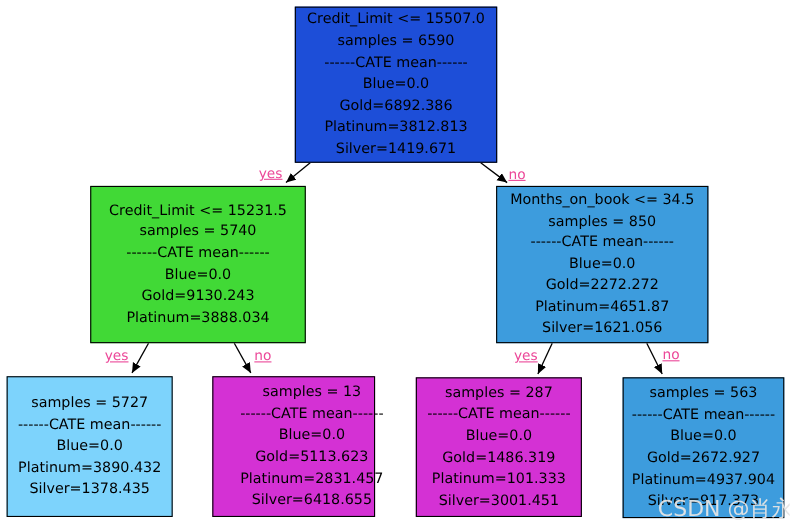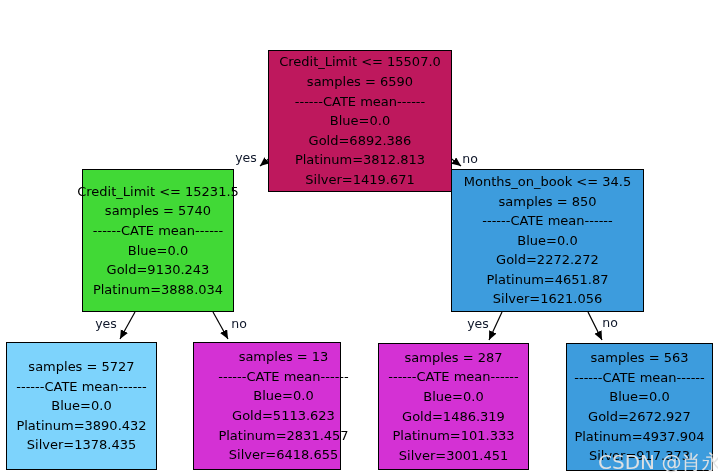--- a/index.html
+++ b/index.html
@@ -20,31 +20,32 @@
     flex-direction: column;
     justify-content: center;
     align-items: center;
     text-align: center;
     font-size: 13px;
     line-height: 19.6px;
     color: #000000;
     white-space: nowrap;
   }
   .n0 { left: 268px; top: 6px;   width: 184px; height: 142px; }
-  .n1 { left: 82px;  top: 169px; width: 152px; height: 143px; }
+  .n1 { left: 82px;  top: 169px; width: 196px; height: 143px; }
   .n2 { left: 451px; top: 169px; width: 193px; height: 143px; }
   .n3 { left: 6px;   top: 342px; width: 151px; height: 128px; }
   .n4 { left: 193px; top: 342px; width: 148px; height: 128px; padding-left: 33px; }
   .n5 { left: 378px; top: 343px; width: 151px; height: 127px; }
   .n6 { left: 566px; top: 343px; width: 147px; height: 128px; }
   .elabel {
     position: absolute;
     font-size: 12.5px;
-    color: #0f172a;
+    color: #ec4899;
     transform: translate(-50%, -50%);
+    text-decoration: underline;
   }
   .e0 { left: 246px; top: 157px; }
   .e1 { left: 470px; top: 158px; }
   .e2 { left: 106px; top: 323px; }
   .e3 { left: 239px; top: 323px; }
   .e4 { left: 478px; top: 323px; }
   .e5 { left: 610px; top: 322px; }
   .watermark {
     position: absolute;
     left: 598px;
@@ -66,21 +67,21 @@
       </marker>
     </defs>
     <line x1="282" y1="148" x2="260" y2="166" stroke="#000000" stroke-width="1.2" marker-end="url(#ah)"></line>
     <line x1="437" y1="148" x2="461" y2="166" stroke="#000000" stroke-width="1.2" marker-end="url(#ah)"></line>
     <line x1="135" y1="312" x2="120" y2="339" stroke="#000000" stroke-width="1.2" marker-end="url(#ah)"></line>
     <line x1="213" y1="312" x2="228" y2="339" stroke="#000000" stroke-width="1.2" marker-end="url(#ah)"></line>
     <line x1="502" y1="312" x2="489" y2="340" stroke="#000000" stroke-width="1.2" marker-end="url(#ah)"></line>
     <line x1="588" y1="312" x2="602" y2="340" stroke="#000000" stroke-width="1.2" marker-end="url(#ah)"></line>
   </svg>
 
-  <div class="node n0" style="background-color: #be185d; margin-top: 44px;">
+  <div class="node n0" style="background-color: #1d4ed8;">
       <div>Credit_Limit &lt;= 15507.0</div>
       <div>samples = 6590</div>
       <div>------CATE mean------</div>
       <div>Blue=0.0</div>
       <div>Gold=6892.386</div>
       <div>Platinum=3812.813</div>
       <div>Silver=1419.671</div>
     </div>
   <div class="node n1" style="background-color: rgb(65, 217, 54);">
       <div>Credit_Limit &lt;= 15231.5</div>

